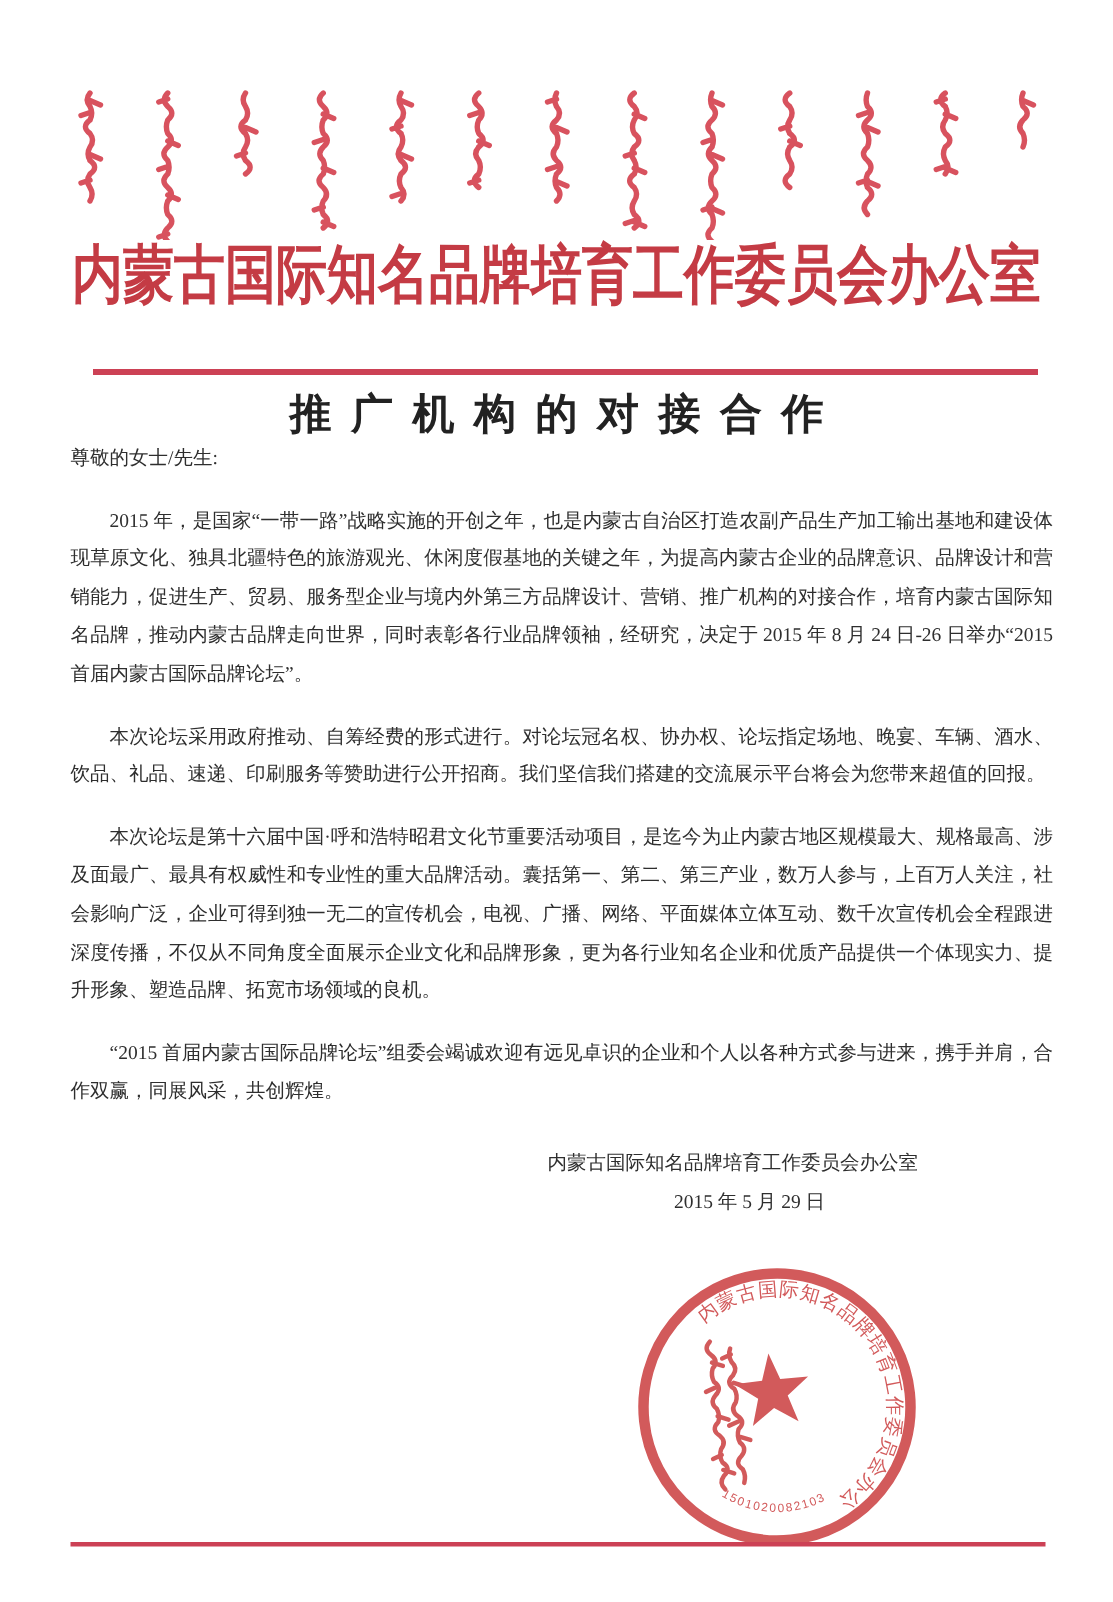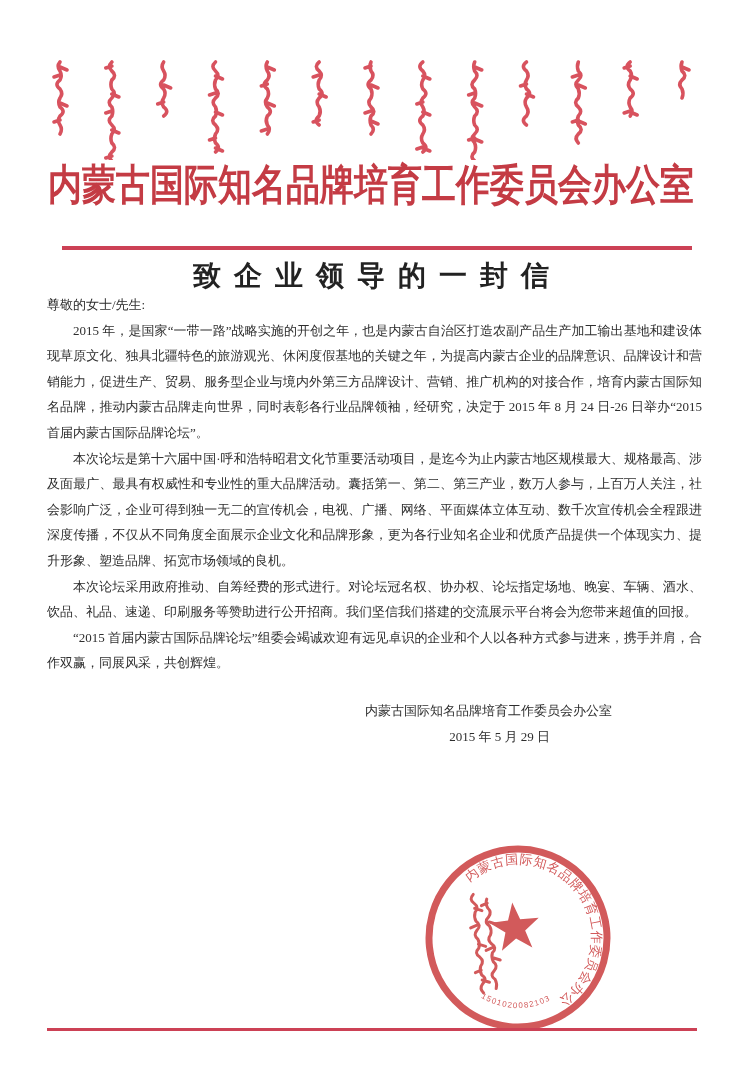--- a/index.html
+++ b/index.html
@@ -25,21 +25,21 @@
     font-size:28px;font-weight:bold;color:#222;
     letter-spacing:13px;text-indent:13px;
     font-family:"Liberation Sans","DejaVu Sans",sans-serif;
   }
   
   .body-text{
     position:absolute;left:47px;top:292px;width:655px;
     font-size:13px;line-height:25.6px;text-align:justify;
   }
   .body-text p{margin:0;}
-  .body-text p.para{text-indent:2em;}
+  .body-text p.para{text-indent:2em;margin-top:16px;}
   .salutation{text-indent:0;}
   .signature{margin-top:22px !important;text-align:right;padding-right:90px;text-indent:0;}
   .date-line{text-align:right;padding-right:152px;text-indent:0;}
   .rule-bottom{position:absolute;left:47px;top:1028px;width:650px;height:3px;}
   
   .seal{
     position:absolute;left:418px;top:838px;width:200px;height:200px;
     mix-blend-mode:multiply;opacity:.93;transform:rotate(-6deg);
   }
 </style>
@@ -61,27 +61,27 @@
       <path d="M 486.5 6 Q 480.3263304269957 10.5 486.5 15 Q 489.6111171802893 19.5 486.5 24 Q 483.7131386987317 28.5 486.5 33 m 0 -5 l -6 2 m 6 3 Q 492.699806092236 37.5 486.5 42 m 0 -4 l 7 3 m -7 1 Q 483.66398190946404 46.5 486.5 51 Q 489.5579981271085 55.5 486.5 60 Q 480.3180865224251 64.5 486.5 69" fill="none" stroke="#d8525e" stroke-width="3.6" stroke-linecap="round" stroke-linejoin="round"></path>
       <path d="M 538.3333333333334 6 Q 536.5331394255694 10.5 538.3333333333334 15 Q 543.4973152427974 19.5 538.3333333333334 24 m 0 -5 l -6 2 m 6 3 Q 533.3913314604418 28.5 538.3333333333334 33 m 0 -4 l 7 3 m -7 1 Q 540.1514198557585 37.5 538.3333333333334 42 Q 532.917549439948 46.5 538.3333333333334 51 Q 542.985344206494 55.5 538.3333333333334 60 Q 536.4536831831583 64.5 538.3333333333334 69 m 0 -4 l 7 3 m -7 1 m 0 -5 l -6 2 m 6 3 Q 543.9725822863879 73.5 538.3333333333334 78 Q 533.984363461963 82.5 538.3333333333334 87" fill="none" stroke="#d8525e" stroke-width="3.6" stroke-linecap="round" stroke-linejoin="round"></path>
       <path d="M 590.1666666666667 6 Q 583.9847531890919 10.5 590.1666666666667 15 m 0 -5 l -6 2 m 6 3 Q 592.7508827732813 19.5 590.1666666666667 24 m 0 -4 l 7 3 m -7 1 Q 586.8186775398274 28.5 590.1666666666667 33 Q 596.2870165164917 37.5 590.1666666666667 42 Q 587.8059156197213 46.5 590.1666666666667 51 Q 593.8176967952963 55.5 590.1666666666667 60 m 0 -4 l 7 3 m -7 1 m 0 -5 l -6 2 m 6 3" fill="none" stroke="#d8525e" stroke-width="3.6" stroke-linecap="round" stroke-linejoin="round"></path>
       <path d="M 642 6 Q 640.120349849825 10.5 642 15 m 0 -4 l 7 3 m -7 1 Q 647.6392489530546 19.5 642 24 Q 637.6510301286296 28.5 642 33 Q 643.9836525945856 37.5 642 42" fill="none" stroke="#d8525e" stroke-width="3.6" stroke-linecap="round" stroke-linejoin="round"></path>
     </svg>
 
   <h1 class="masthead" style="color: rgb(196, 59, 68);">内蒙古国际知名品牌培育工作委员会办公室</h1>
 
   <div class="rule-top" style="background: rgb(204, 65, 85);"></div>
 
-  <h2 class="letter-title">致企业领导的一封信</h2>
+  <h2 class="letter-title">推广机构的对接合作</h2>
 
   <div class="body-text" style="color: rgb(46, 46, 46);">
     <p class="salutation">尊敬的女士/先生:</p>
     <p class="para">2015 年，是国家“一带一路”战略实施的开创之年，也是内蒙古自治区打造农副产品生产加工输出基地和建设体现草原文化、独具北疆特色的旅游观光、休闲度假基地的关键之年，为提高内蒙古企业的品牌意识、品牌设计和营销能力，促进生产、贸易、服务型企业与境内外第三方品牌设计、营销、推广机构的对接合作，培育内蒙古国际知名品牌，推动内蒙古品牌走向世界，同时表彰各行业品牌领袖，经研究，决定于 2015 年 8 月 24 日-26 日举办“2015 首届内蒙古国际品牌论坛”。</p>
+    <p class="para">本次论坛采用政府推动、自筹经费的形式进行。对论坛冠名权、协办权、论坛指定场地、晚宴、车辆、酒水、饮品、礼品、速递、印刷服务等赞助进行公开招商。我们坚信我们搭建的交流展示平台将会为您带来超值的回报。</p>
     <p class="para">本次论坛是第十六届中国·呼和浩特昭君文化节重要活动项目，是迄今为止内蒙古地区规模最大、规格最高、涉及面最广、最具有权威性和专业性的重大品牌活动。囊括第一、第二、第三产业，数万人参与，上百万人关注，社会影响广泛，企业可得到独一无二的宣传机会，电视、广播、网络、平面媒体立体互动、数千次宣传机会全程跟进深度传播，不仅从不同角度全面展示企业文化和品牌形象，更为各行业知名企业和优质产品提供一个体现实力、提升形象、塑造品牌、拓宽市场领域的良机。</p>
-    <p class="para">本次论坛采用政府推动、自筹经费的形式进行。对论坛冠名权、协办权、论坛指定场地、晚宴、车辆、酒水、饮品、礼品、速递、印刷服务等赞助进行公开招商。我们坚信我们搭建的交流展示平台将会为您带来超值的回报。</p>
     <p class="para">“2015 首届内蒙古国际品牌论坛”组委会竭诚欢迎有远见卓识的企业和个人以各种方式参与进来，携手并肩，合作双赢，同展风采，共创辉煌。</p>
     <p class="signature">内蒙古国际知名品牌培育工作委员会办公室</p>
     <p class="date-line">2015 年 5 月 29 日</p>
   </div>
 
   <svg class="seal" viewBox="0 0 200 200" xmlns="http://www.w3.org/2000/svg">
     <defs>
       <path id="arcCn" d="M 57.6 39.4 A 74 74 0 1 1 137 164.1" fill="none"></path>
       <path id="arcNum" d="M 56.9 155.2 A 70 70 0 0 0 143.1 155.2" fill="none"></path>
     </defs>

